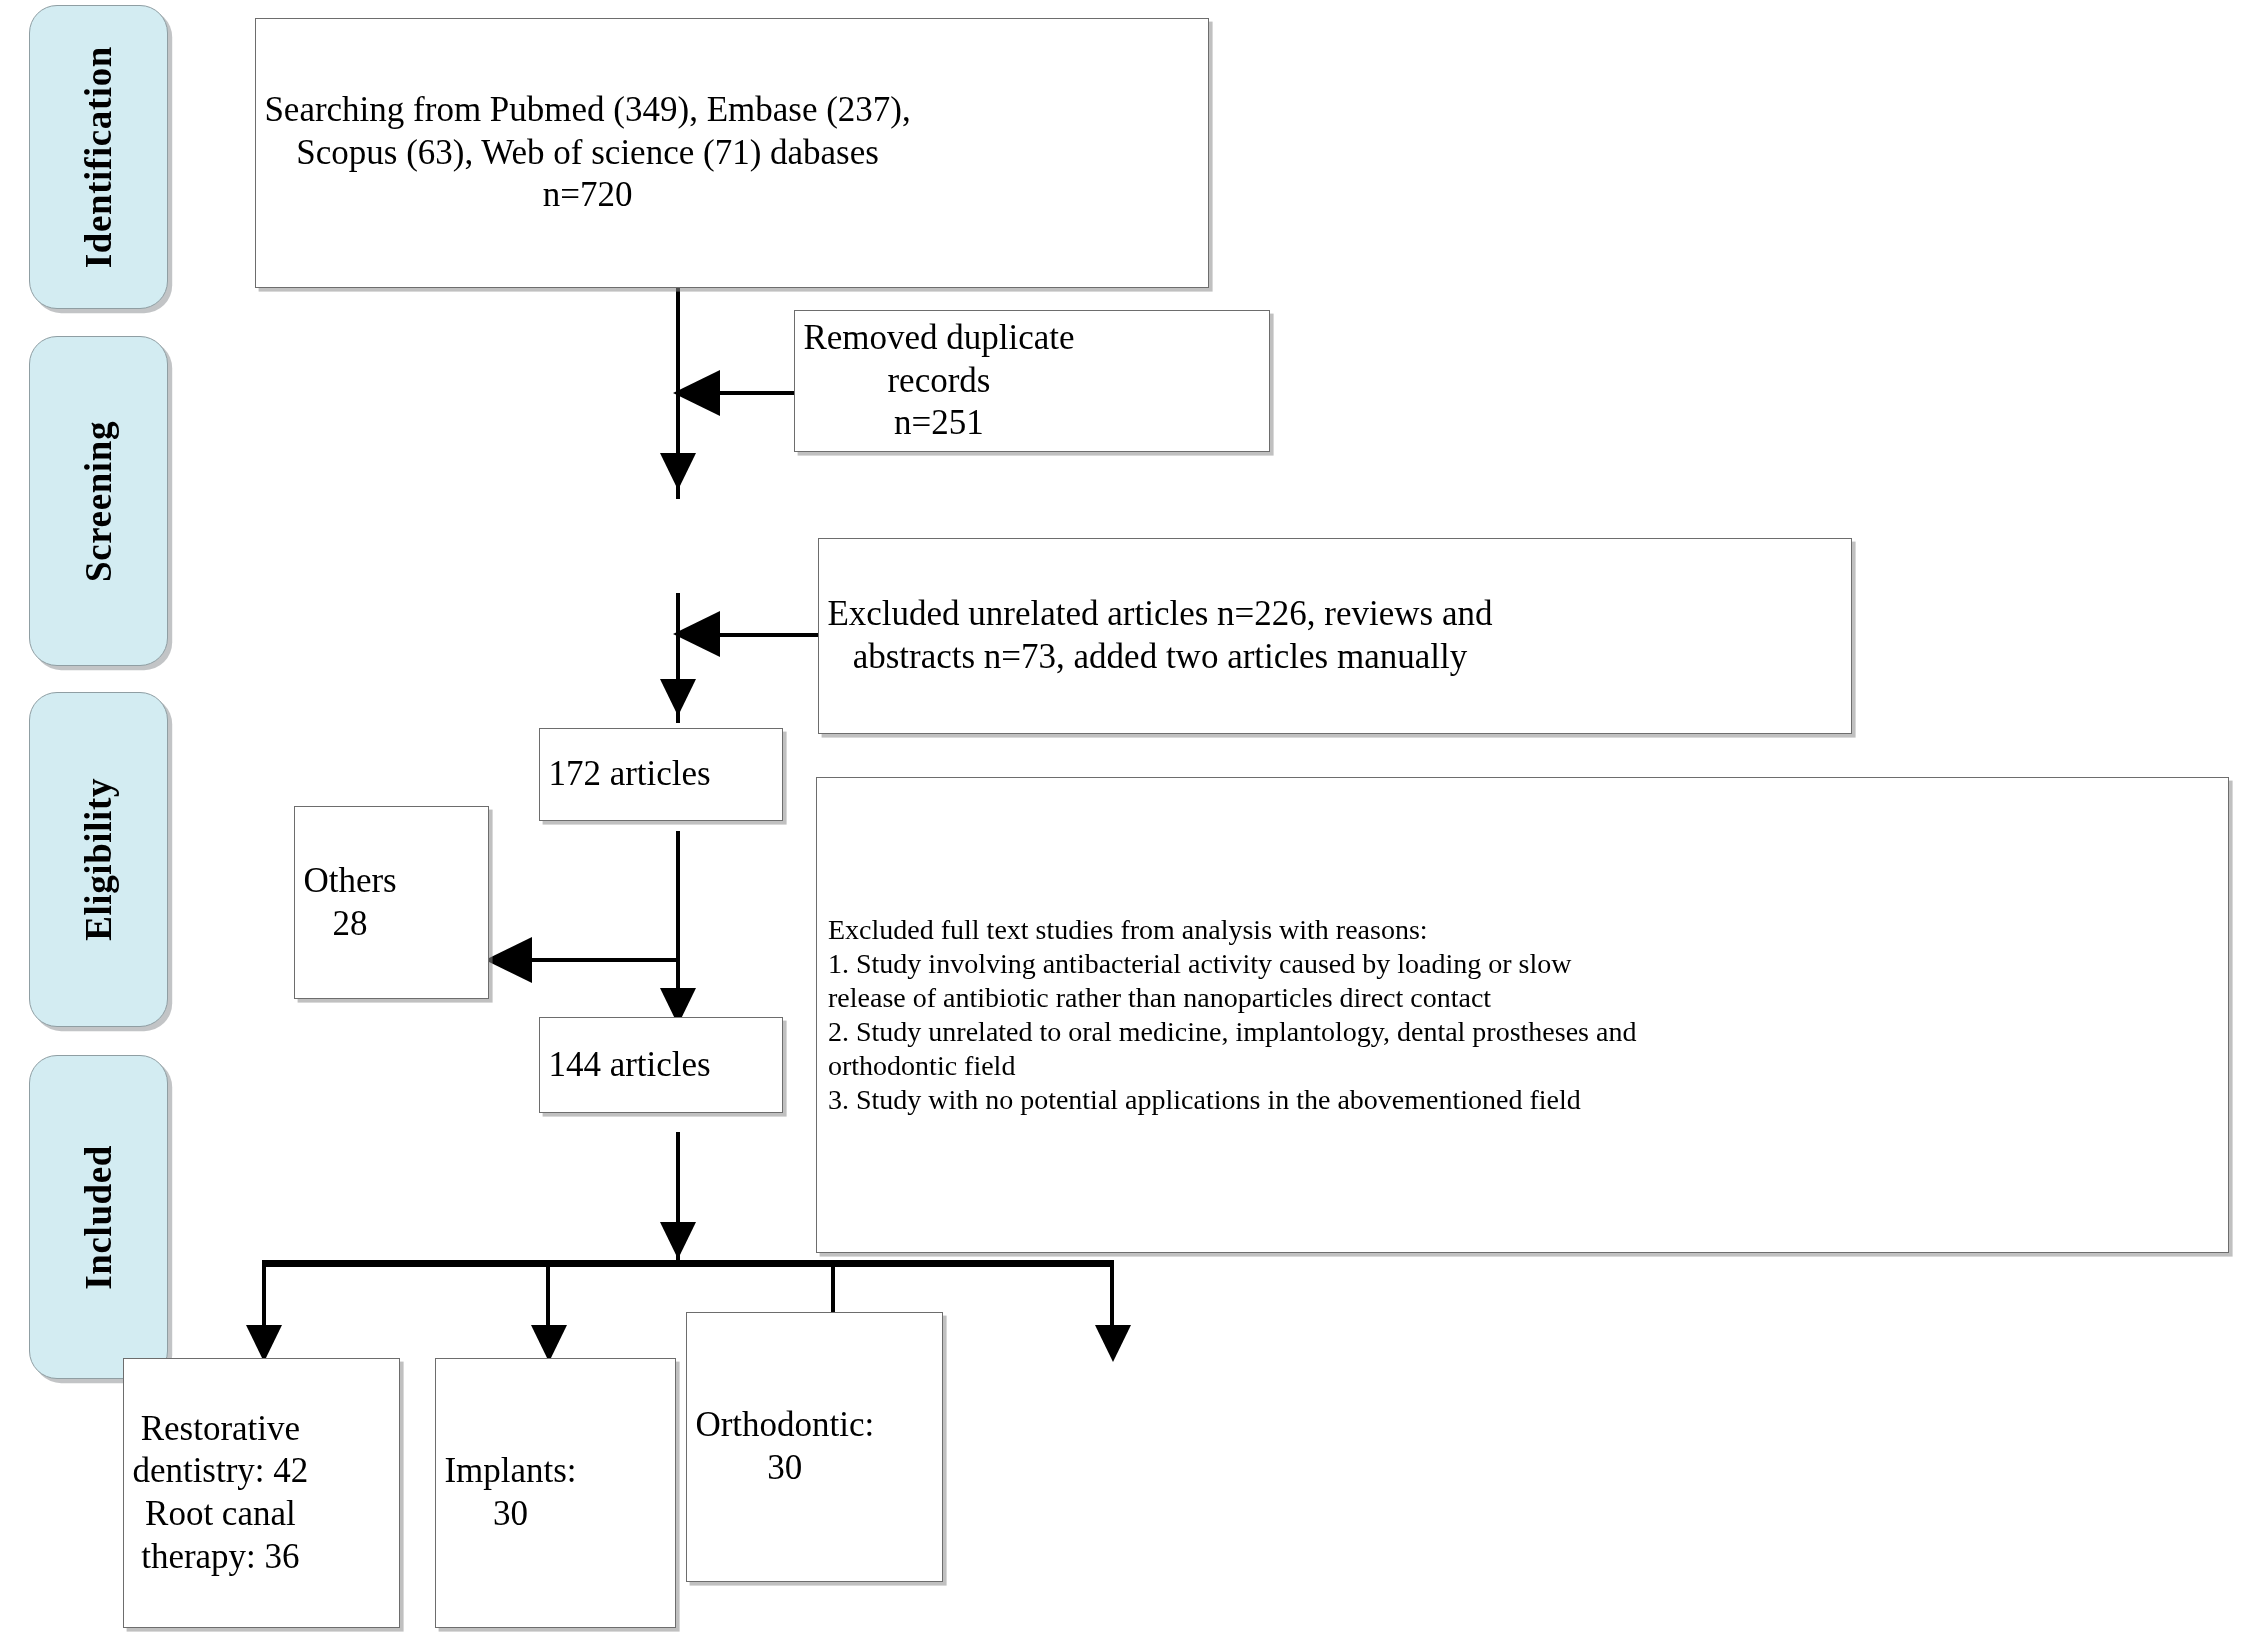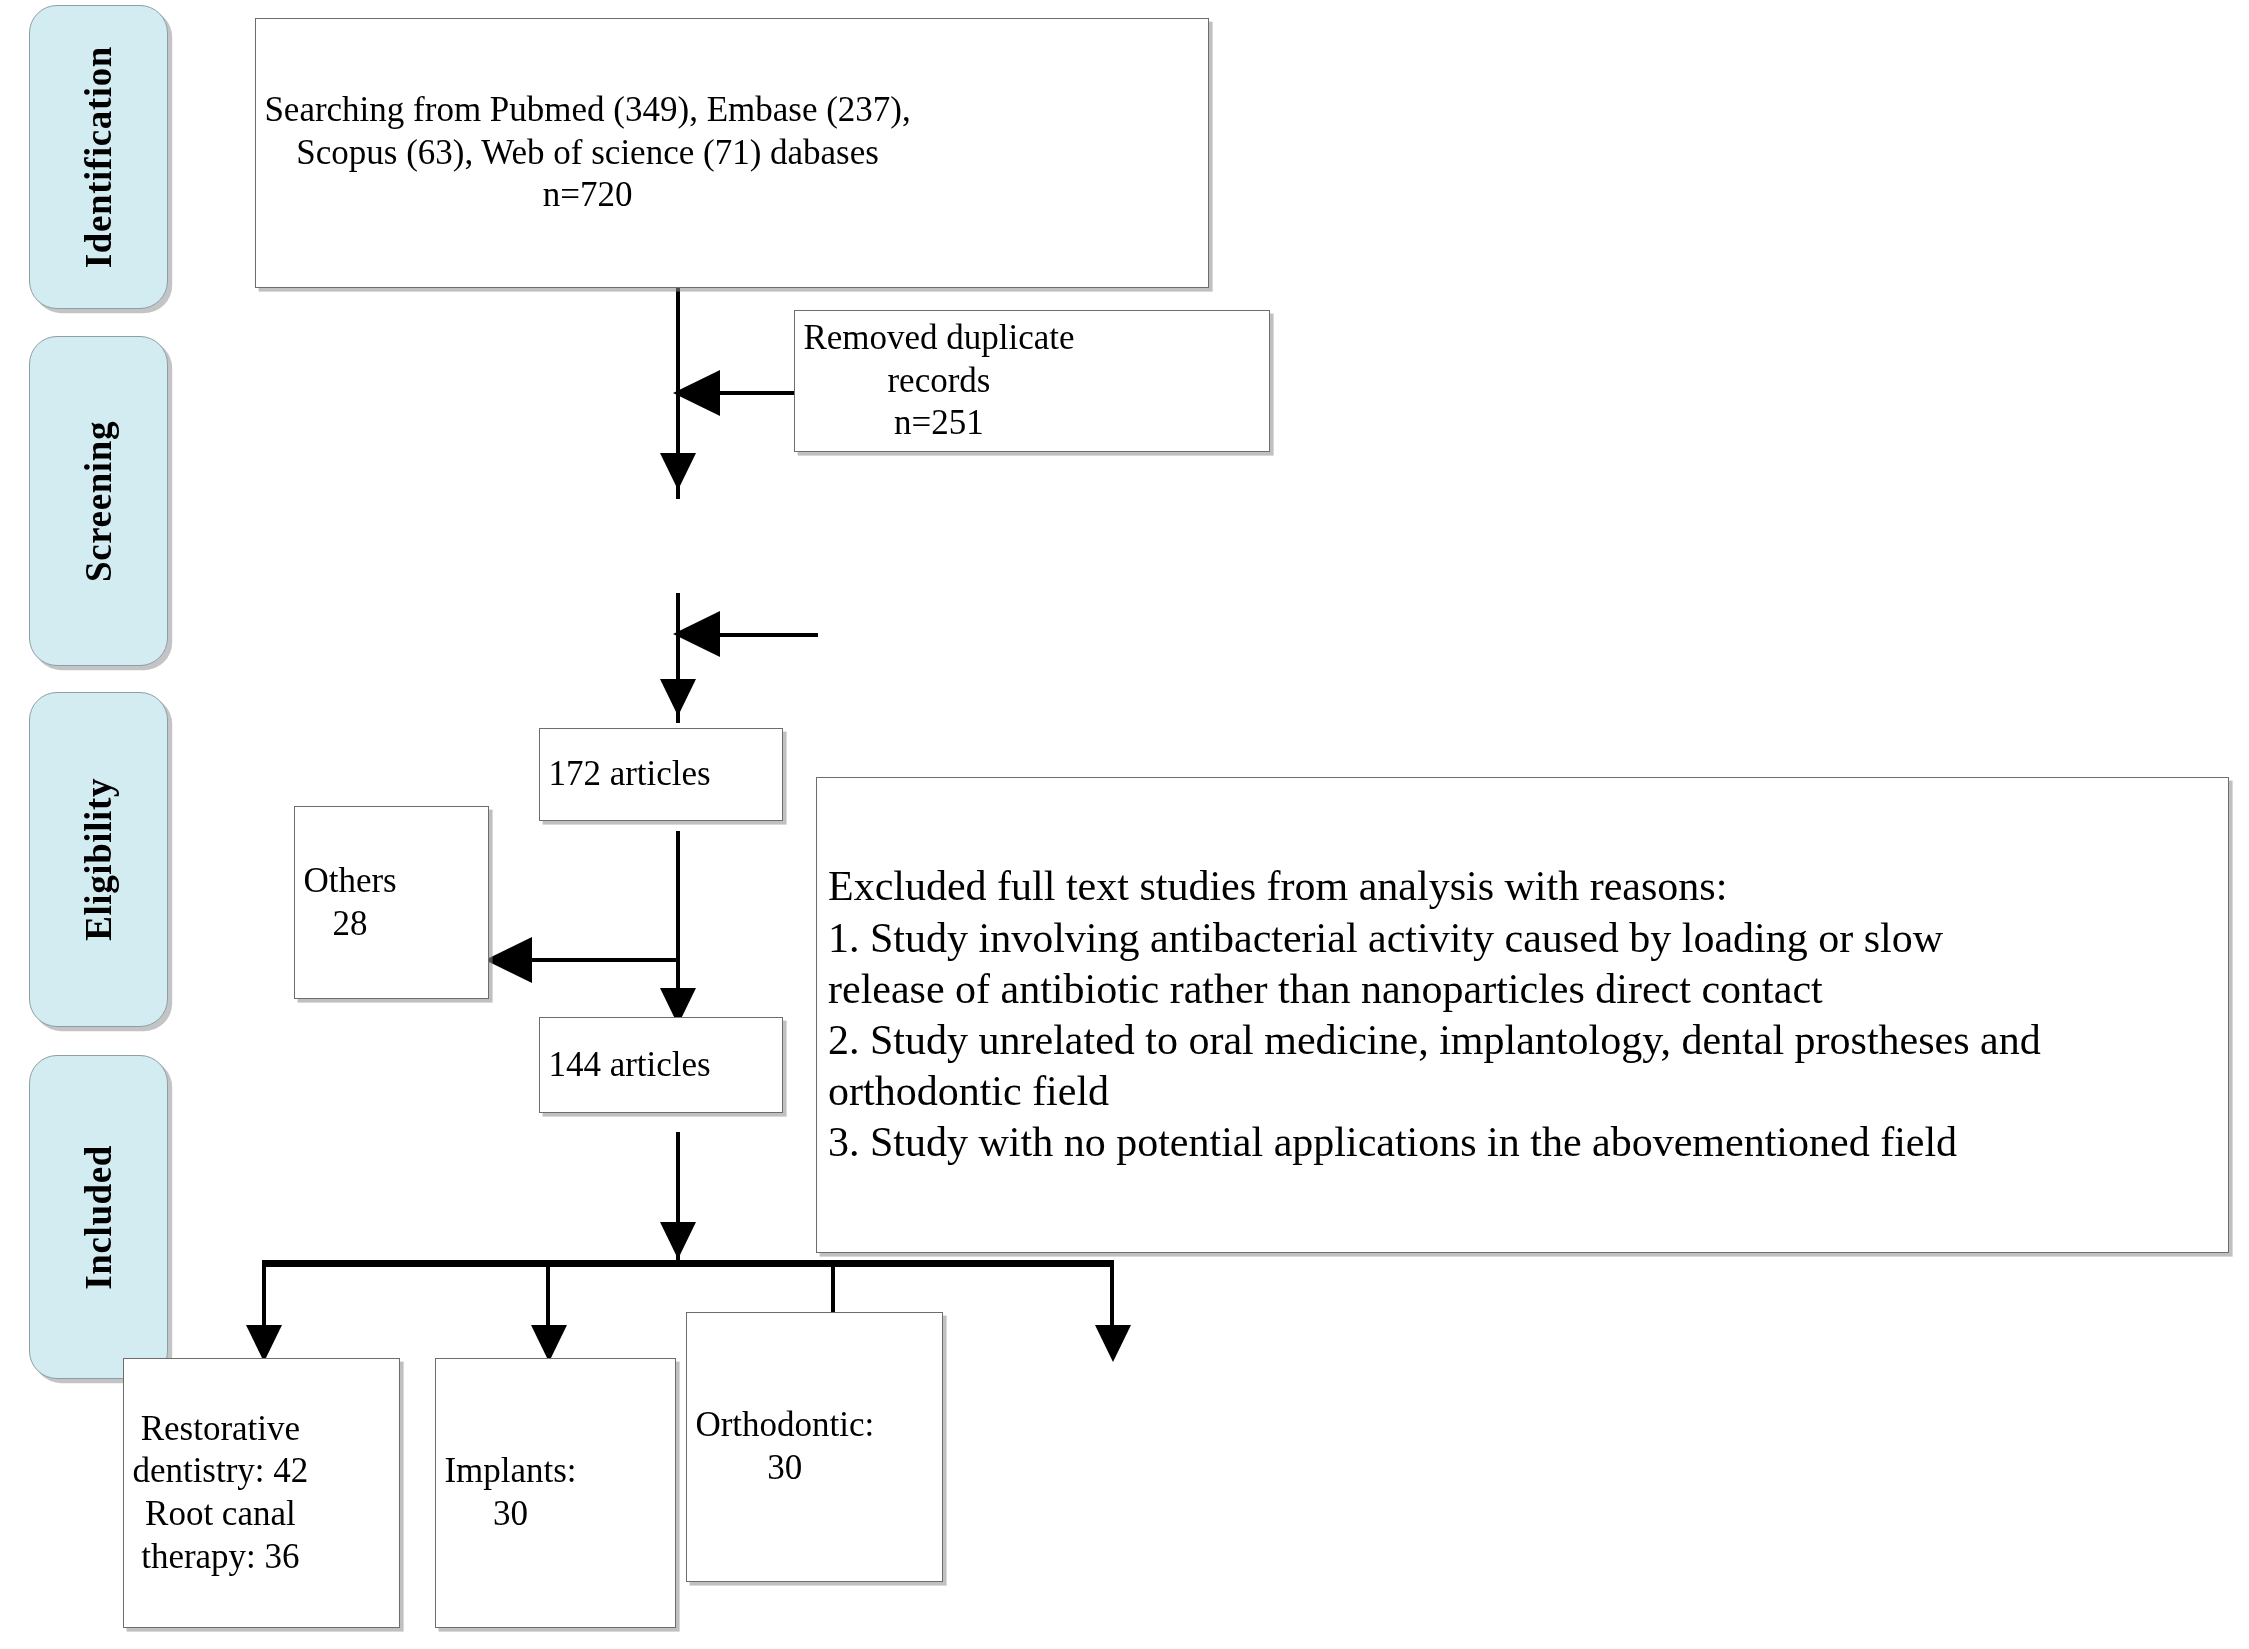--- a/index.html
+++ b/index.html
@@ -44,21 +44,21 @@
     align-items:center;
   }
   .fbox .txt{
     font-size:35px;
     line-height:1.22;
     text-align:center;
     padding:0 8.4px;
     white-space:pre-line;
   }
   .fbox.left .txt{text-align:left;padding:0 11px;}
-  .fbox.tight .txt{font-size:42px;}
+  .fbox.tight .txt{font-size:28px;}
   
   .vline{position:absolute;background:#000000;width:4.2px;}
   .hline{position:absolute;background:#000000;height:4.2px;}
   .hline.thick{height:6.6px;}
   .arrow-down{
     position:absolute;
     width:0;height:0;
     border-left:18px solid transparent;
     border-right:18px solid transparent;
     border-top:37px solid #000000;
@@ -130,20 +130,24 @@
 n=720</span>
   </div>
 
   <div class="fbox" style="left:794px;top:310px;width:476px;height:142px;">
     <span class="txt">Removed duplicate
 records
 n=251</span>
   </div>
 
 
+  <div class="fbox" style="left:818px;top:538px;width:1034px;height:196px;">
+    <span class="txt">Excluded unrelated articles n=226, reviews and
+abstracts n=73, added two articles manually</span>
+  </div>
 
   <div class="fbox" style="left:539px;top:728px;width:244px;height:93px;">
     <span class="txt">172 articles</span>
   </div>
 
   <div class="fbox" style="left:294px;top:806px;width:195px;height:193px;">
     <span class="txt">Others
 28</span>
   </div>
 

